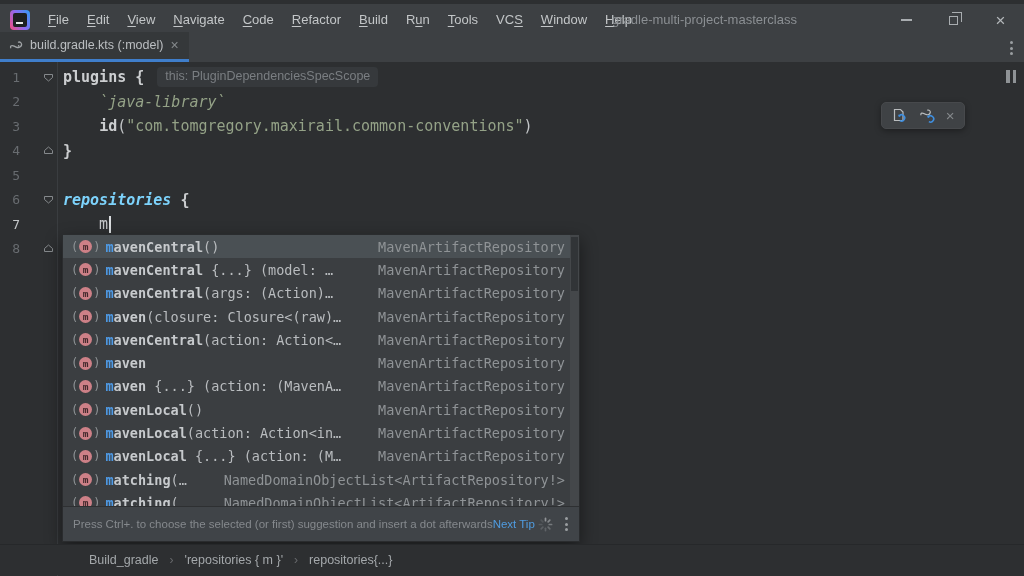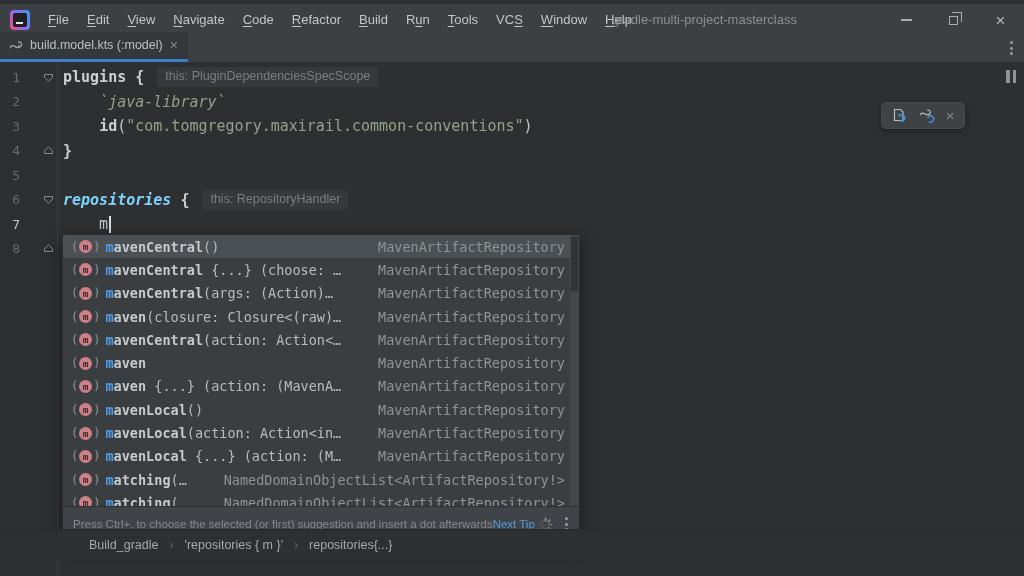--- a/index.html
+++ b/index.html
@@ -82,21 +82,21 @@
   .cmp-tail { color:#b9bcbf; white-space:pre; }
   .cmp-type { margin-left:auto; color:#8f9396; padding-left:10px; white-space:pre; }
   .popup-scroll { position:absolute; top:0; right:0; width:9px; height:271px; background:#44474a; }
   .popup-thumb { position:absolute; top:2px; right:1px; width:7px; height:54px; background:#313437; }
   .popup-hint { height:35px; background:#404448; border-top:1px solid #2e3032; display:flex;
                 align-items:center; padding:0 8px 0 10px; font-size:11.5px; color:#85898d; }
   .next-tip { color:#4f9ce0; }
   .hint-right { margin-left:auto; display:flex; align-items:center; gap:9px; }
 
   
-  .crumbbar { position:absolute; left:0; right:0; bottom:16px; height:31px; background:#2d2f31;
+  .crumbbar { position:absolute; left:0; right:0; bottom:1px; height:31px; background:#2d2f31;
               border-top:1px solid #26282a; display:flex; align-items:center; padding-left:85px;
               font-size:12.5px; color:#a4a8ab; }
   .crumb { padding:1px 4px; }
   .crumb-sep { color:#67696c; margin:0 7px; font-size:12px; }
 </style>
 </head>
 <body>
 
 <div id="app">
 
@@ -128,21 +128,21 @@
           <span class="ic-close">×</span>
         </div>
     </div>
   </div>
 
   <div class="tabbar">
     <div class="tab">
       <svg width="16" height="16" viewBox="0 0 16 16">
         <path d="M13.2 4.2c-1-1-2.5-1.1-3.5-.3l.9 1c.6-.4 1.4-.3 1.9.3.7.7.6 1.9-.4 2.9-1.5 1.5-3.6.3-5.6-.6-1.4-.6-3-1-4 0-.8.8-.8 2 0 3l1-.6c-.4-.5-.5-1-.1-1.4.5-.5 1.6-.2 2.9.4 2.1 1 4.7 2.3 6.8.2 1.6-1.6 1.5-3.5.1-4.9zM10.1 8.3c.3.3.8.3 1.1 0 .3-.3.3-.8 0-1.1-.3-.3-.8-.3-1.1 0-.3.3-.3.8 0 1.1z" fill="#9fa3a6"></path>
       </svg>
-      <span class="tab-label">build.model.kts (:model)</span>
+      <span class="tab-label">build.gradle.kts (:model)</span>
       <span class="tab-close">×</span>
     </div>
     <div class="tab-kebab">
       <span class="kebab-dots">
           <i></i>
           <i></i>
           <i></i>
         </span>
     </div>
   </div>
@@ -183,21 +183,21 @@
           <span class="fold"></span>
           <span class="lcontent"></span>
         </div>
         <div class="line">
           <span class="lnum">6</span>
           <span class="fold">
             <svg width="11" height="11" viewBox="0 0 11 11">
               <path d="M1.5 2.5h8v3l-4 3.5-4-3.5z" fill="none" stroke="#85898c"></path>
             </svg>
           </span>
-          <span class="lcontent"><span class="seg-itb">repositories</span><span class="seg-b"> {</span><span class="pill">this: RepositoryHandler</span></span>
+          <span class="lcontent"><span class="seg-itb">repositories</span><span class="seg-b"> {</span></span>
         </div>
         <div class="line">
           <span class="lnum active">7</span>
           <span class="fold"></span>
           <span class="lcontent"><span class="seg-d">    m</span><span class="caret"></span></span>
         </div>
         <div class="line">
           <span class="lnum">8</span>
           <span class="fold">
             <svg width="11" height="11" viewBox="0 0 11 11">
@@ -237,21 +237,21 @@
             <span class="micon">(<b>m</b>)</span>
             <span class="cmp-prefix">m</span>
             <span class="cmp-name">avenCentral</span>
             <span class="cmp-tail">()</span>
             <span class="cmp-type">MavenArtifactRepository</span>
           </div>
           <div class="popup-row">
             <span class="micon">(<b>m</b>)</span>
             <span class="cmp-prefix">m</span>
             <span class="cmp-name">avenCentral</span>
-            <span class="cmp-tail"> {...} (choose: …</span>
+            <span class="cmp-tail"> {...} (model: …</span>
             <span class="cmp-type">MavenArtifactRepository</span>
           </div>
           <div class="popup-row">
             <span class="micon">(<b>m</b>)</span>
             <span class="cmp-prefix">m</span>
             <span class="cmp-name">avenCentral</span>
             <span class="cmp-tail">(args: (Action)…</span>
             <span class="cmp-type">MavenArtifactRepository</span>
           </div>
           <div class="popup-row">

